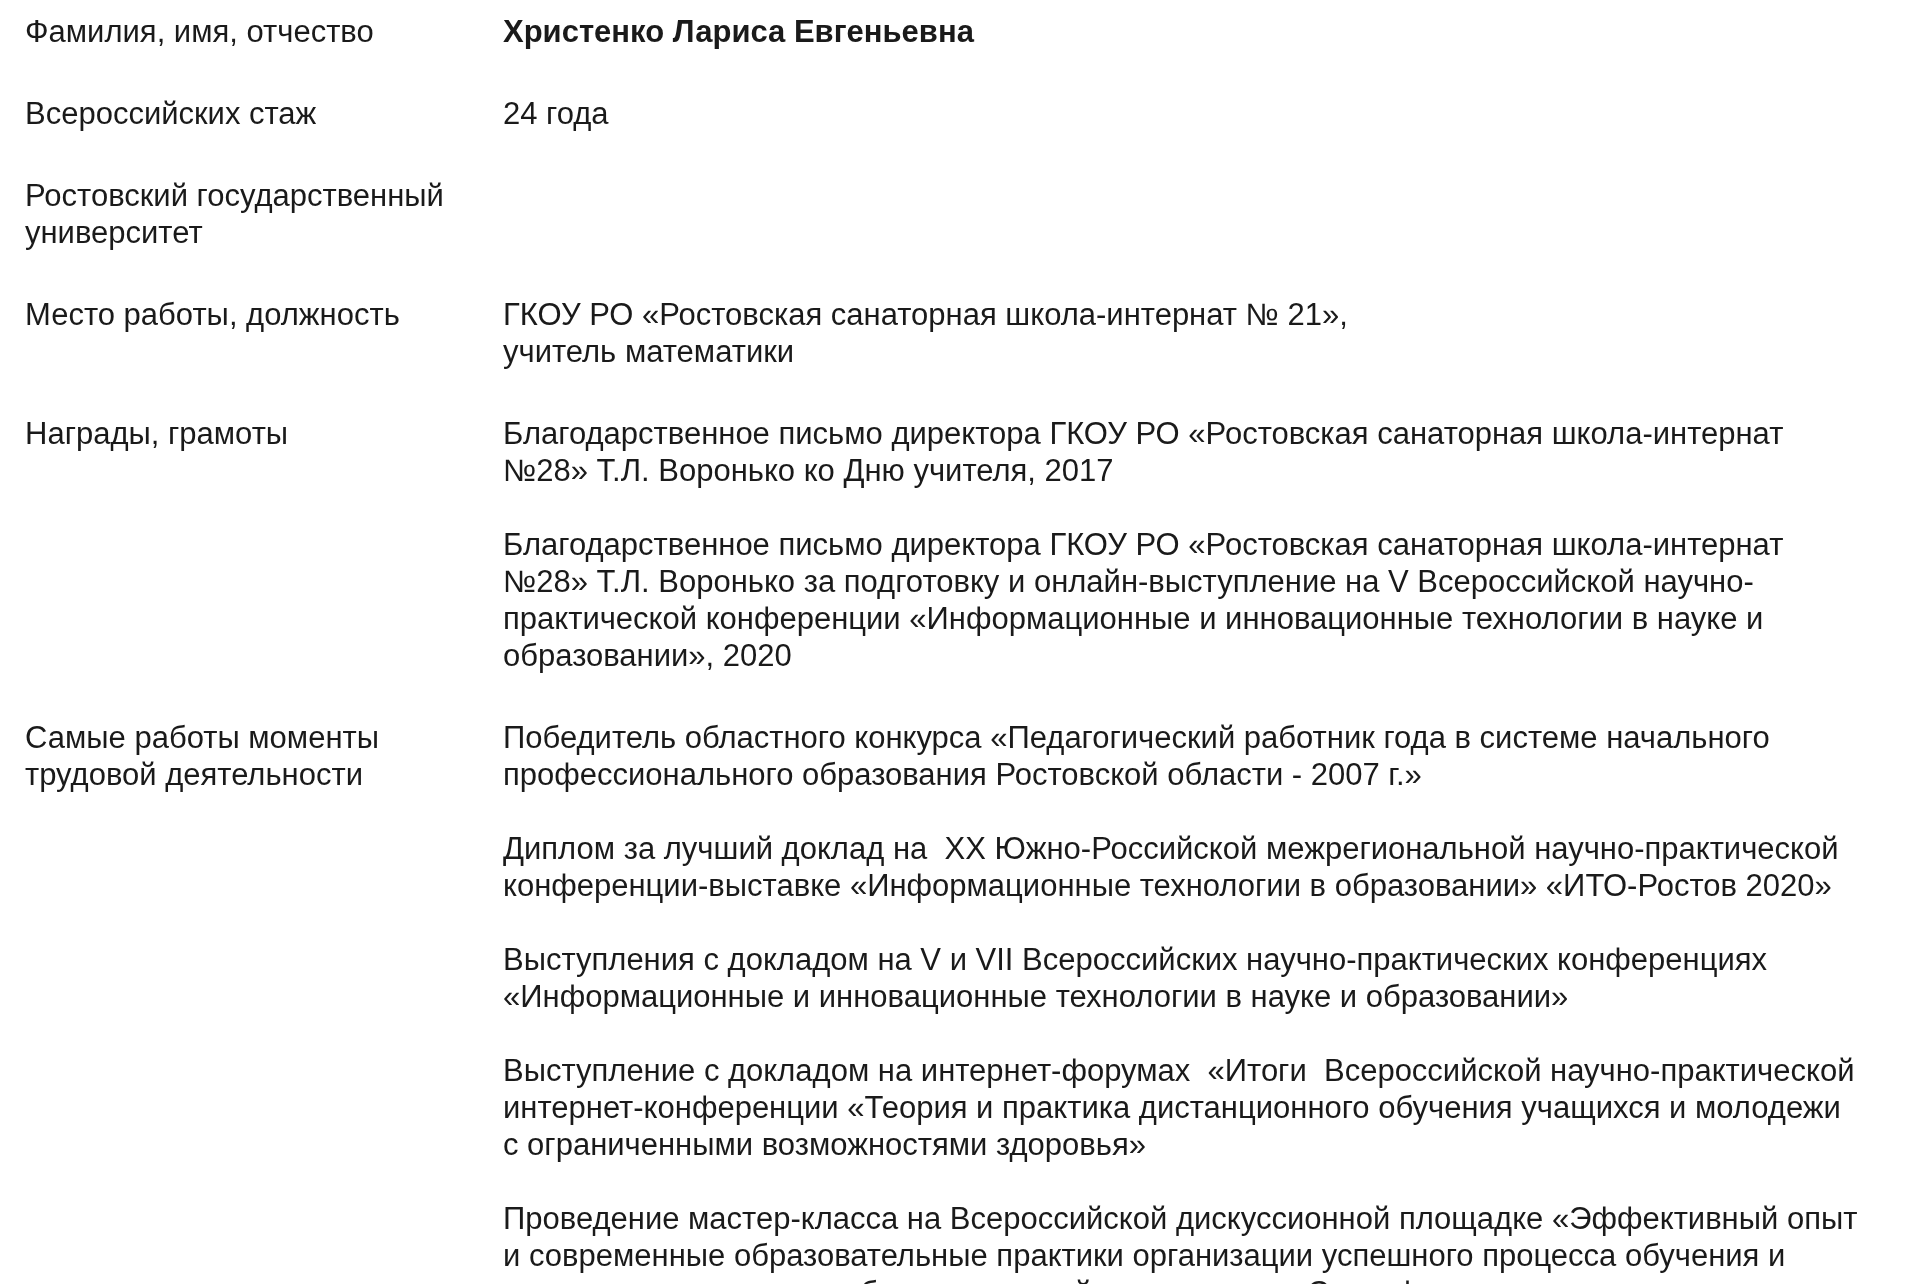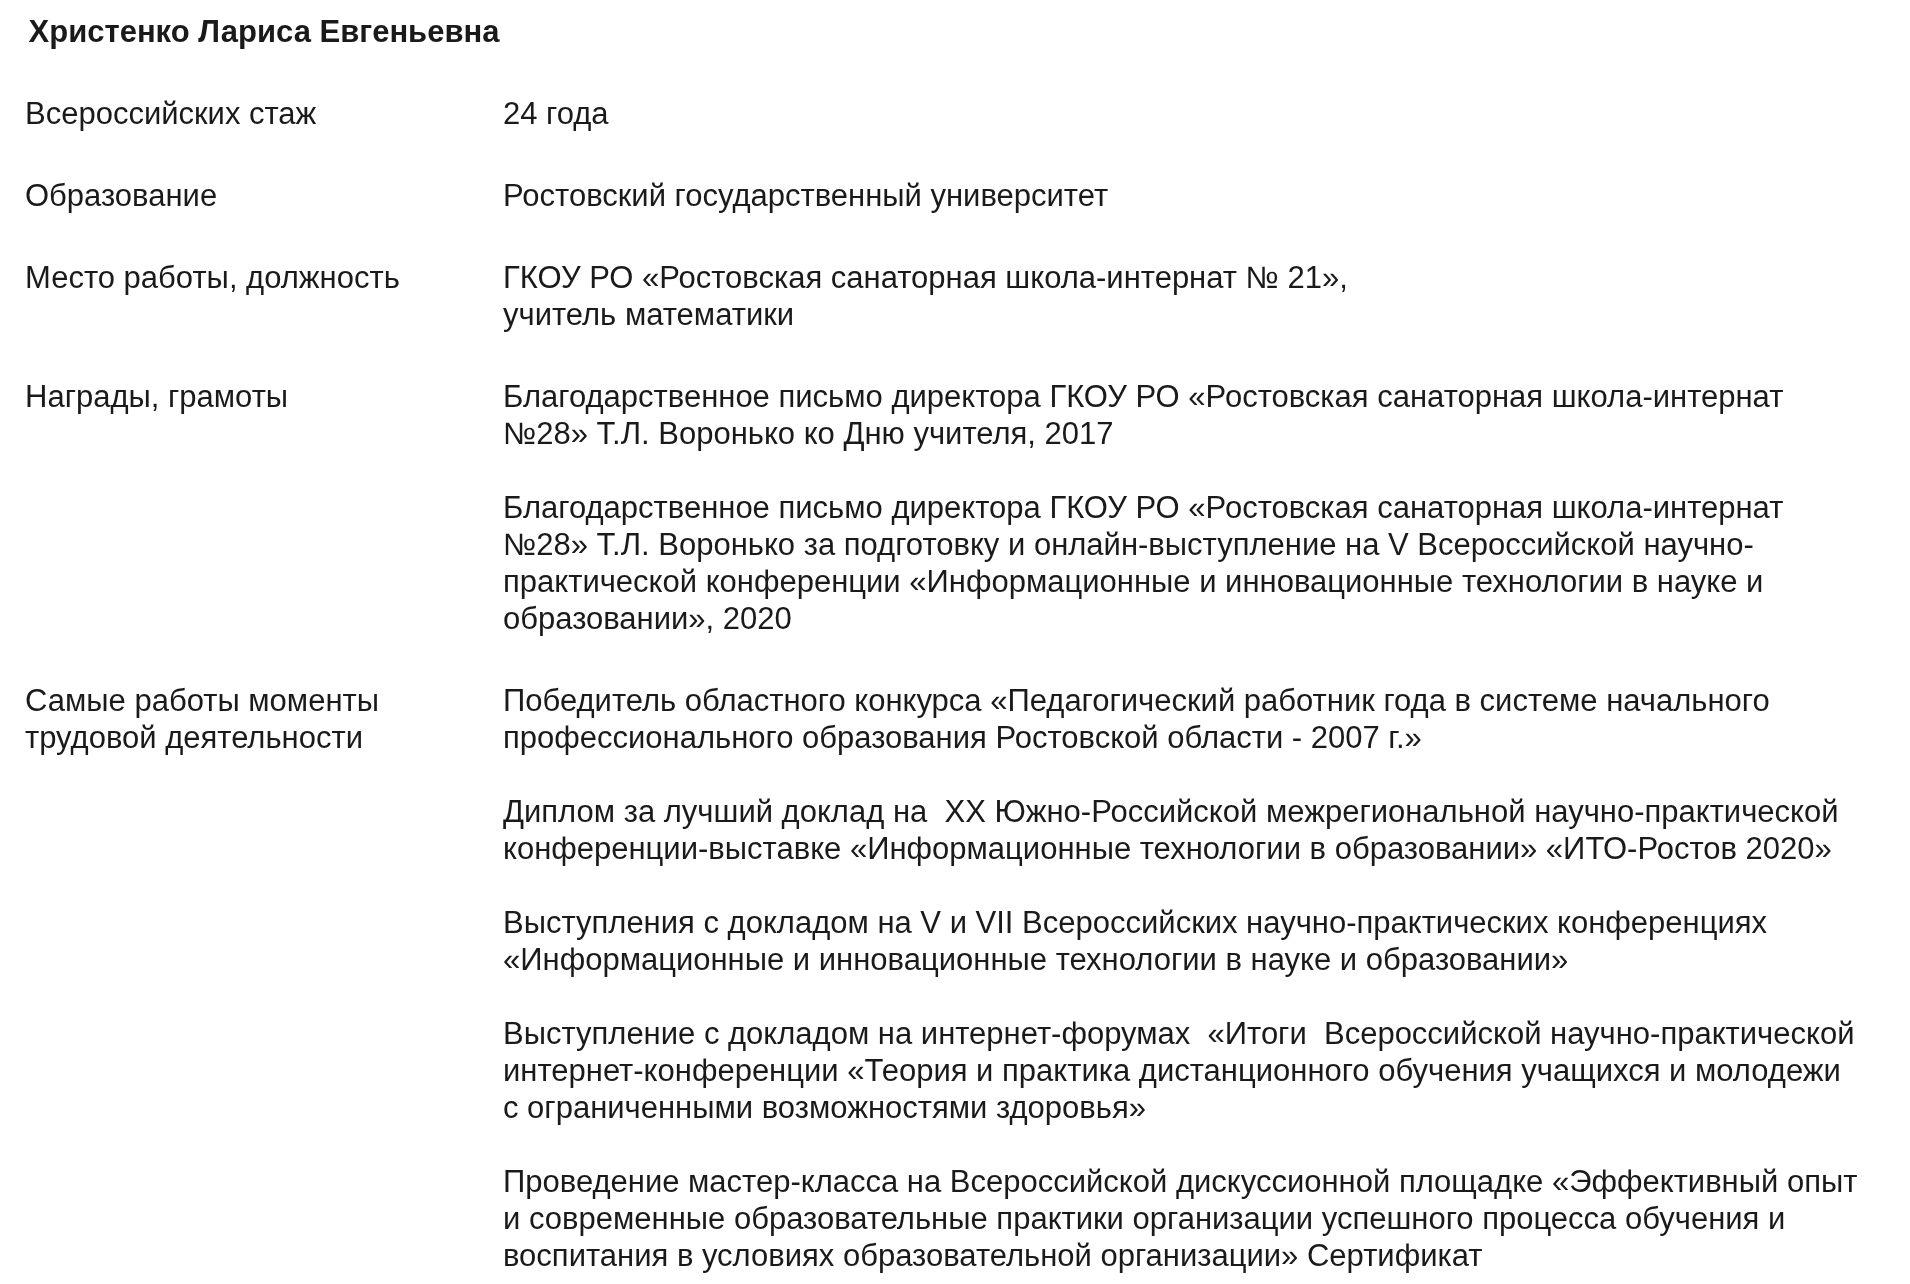--- a/index.html
+++ b/index.html
@@ -35,43 +35,42 @@
     white-space: pre-wrap;
   }
   .para {
     white-space: pre-wrap;
   }
   .para + .para {
     margin-top: 37px;
   }
   .bold {
     font-weight: bold;
-    text-align: center;
   }
 </style>
 </head>
 <body style="background: rgb(255, 255, 255);">
 
 <main class="doc" style="color: rgb(26, 26, 26);">
   <div>
   <div class="row">
+    <div class="label">Фамилия, имя, отчество</div>
     <div class="value">
           <div class="para bold">Христенко Лариса Евгеньевна</div>
         </div>
   </div>
 
   <div class="row">
     <div class="label">Всероссийских стаж</div>
     <div class="value">
           <div class="para">24 года</div>
         </div>
   </div>
 
   <div class="row">
-    <div class="label">Образование</div>
     <div class="value">
           <div class="para">Ростовский государственный университет</div>
         </div>
   </div>
 
   <div class="row">
     <div class="label">Место работы, должность</div>
     <div class="value">
           <div class="para">ГКОУ РО «Ростовская санаторная школа-интернат № 21»,
 учитель математики</div>

